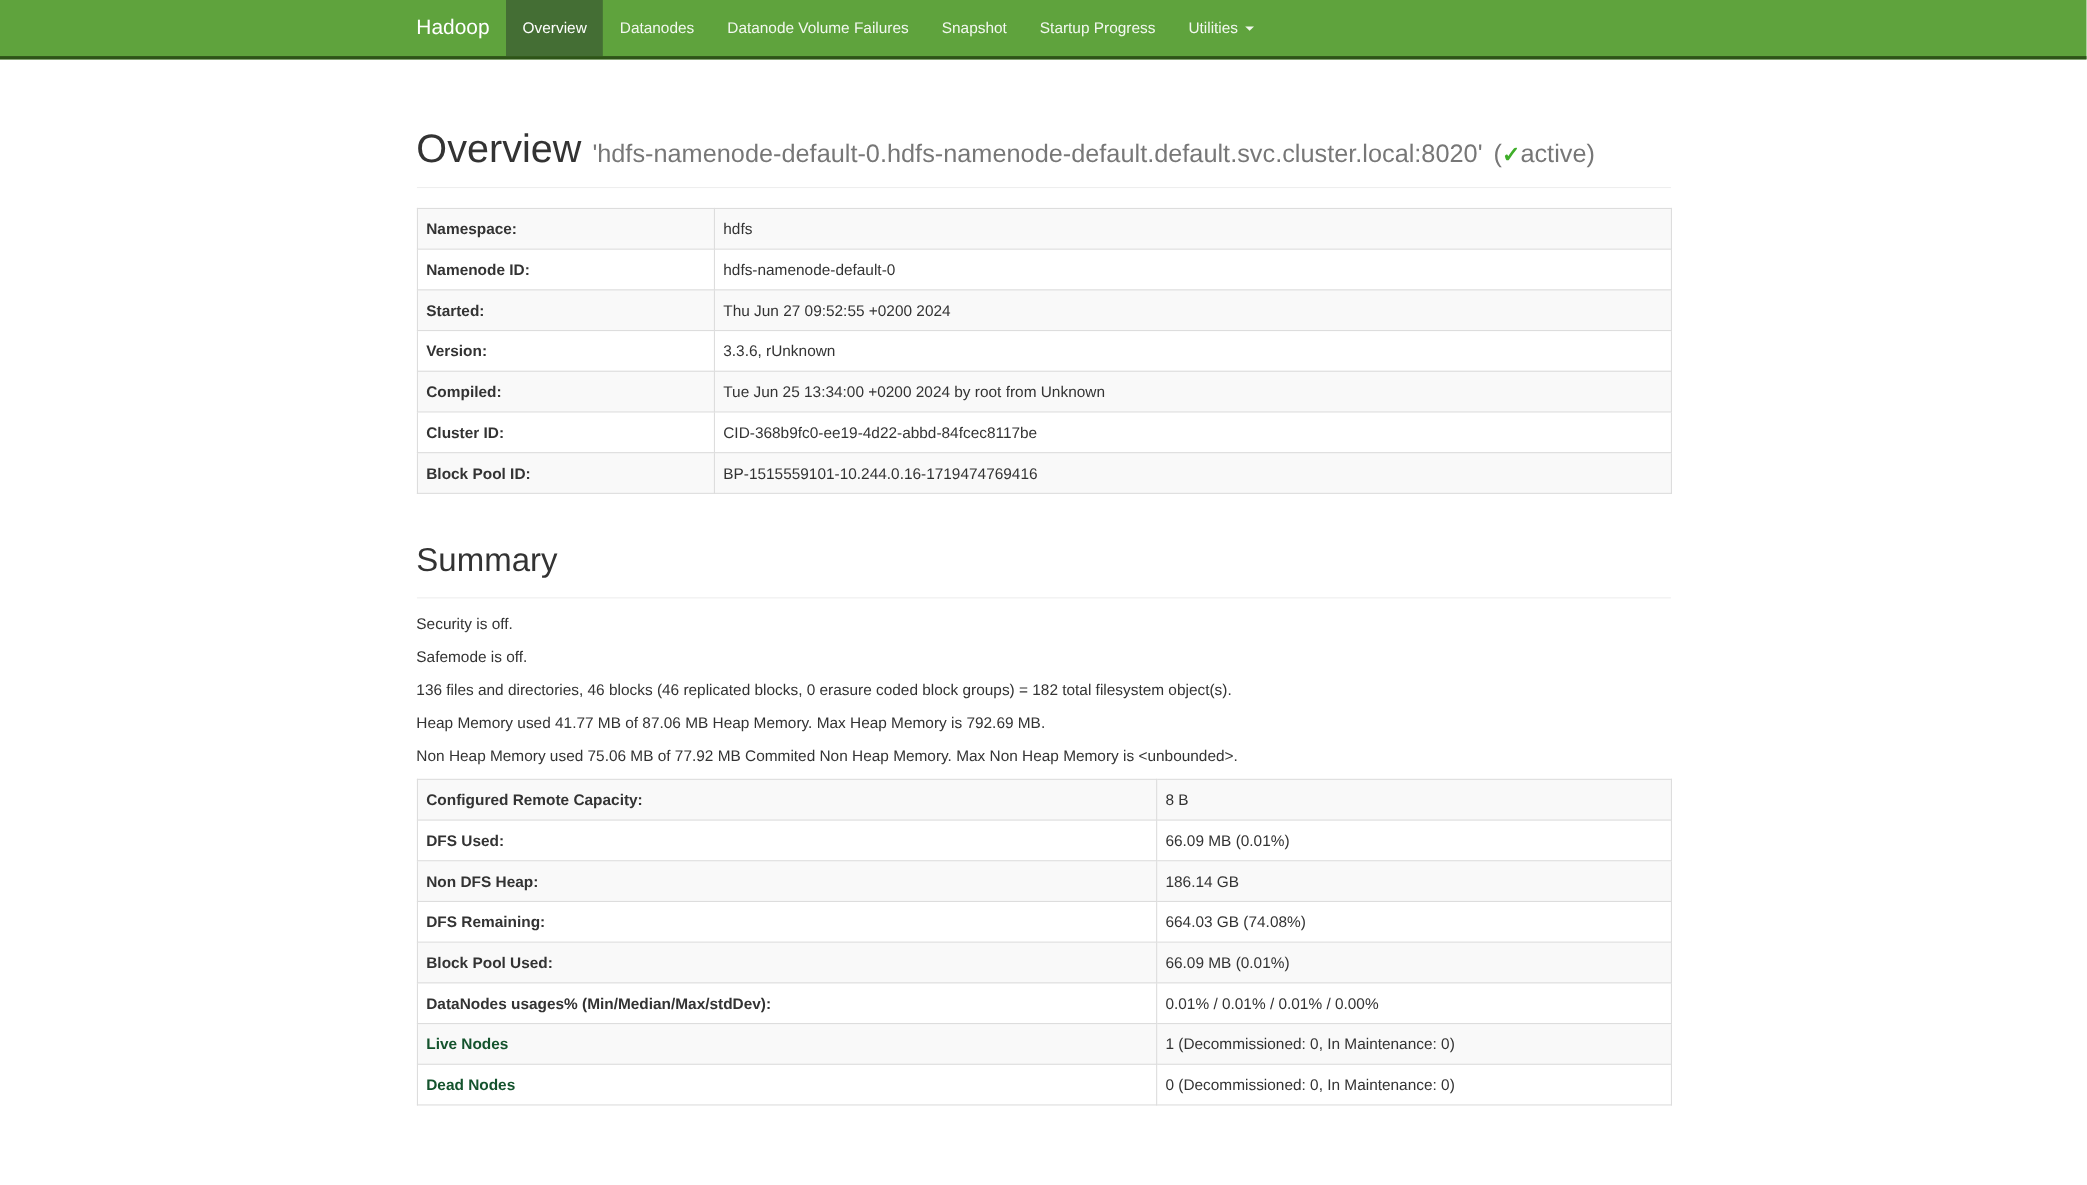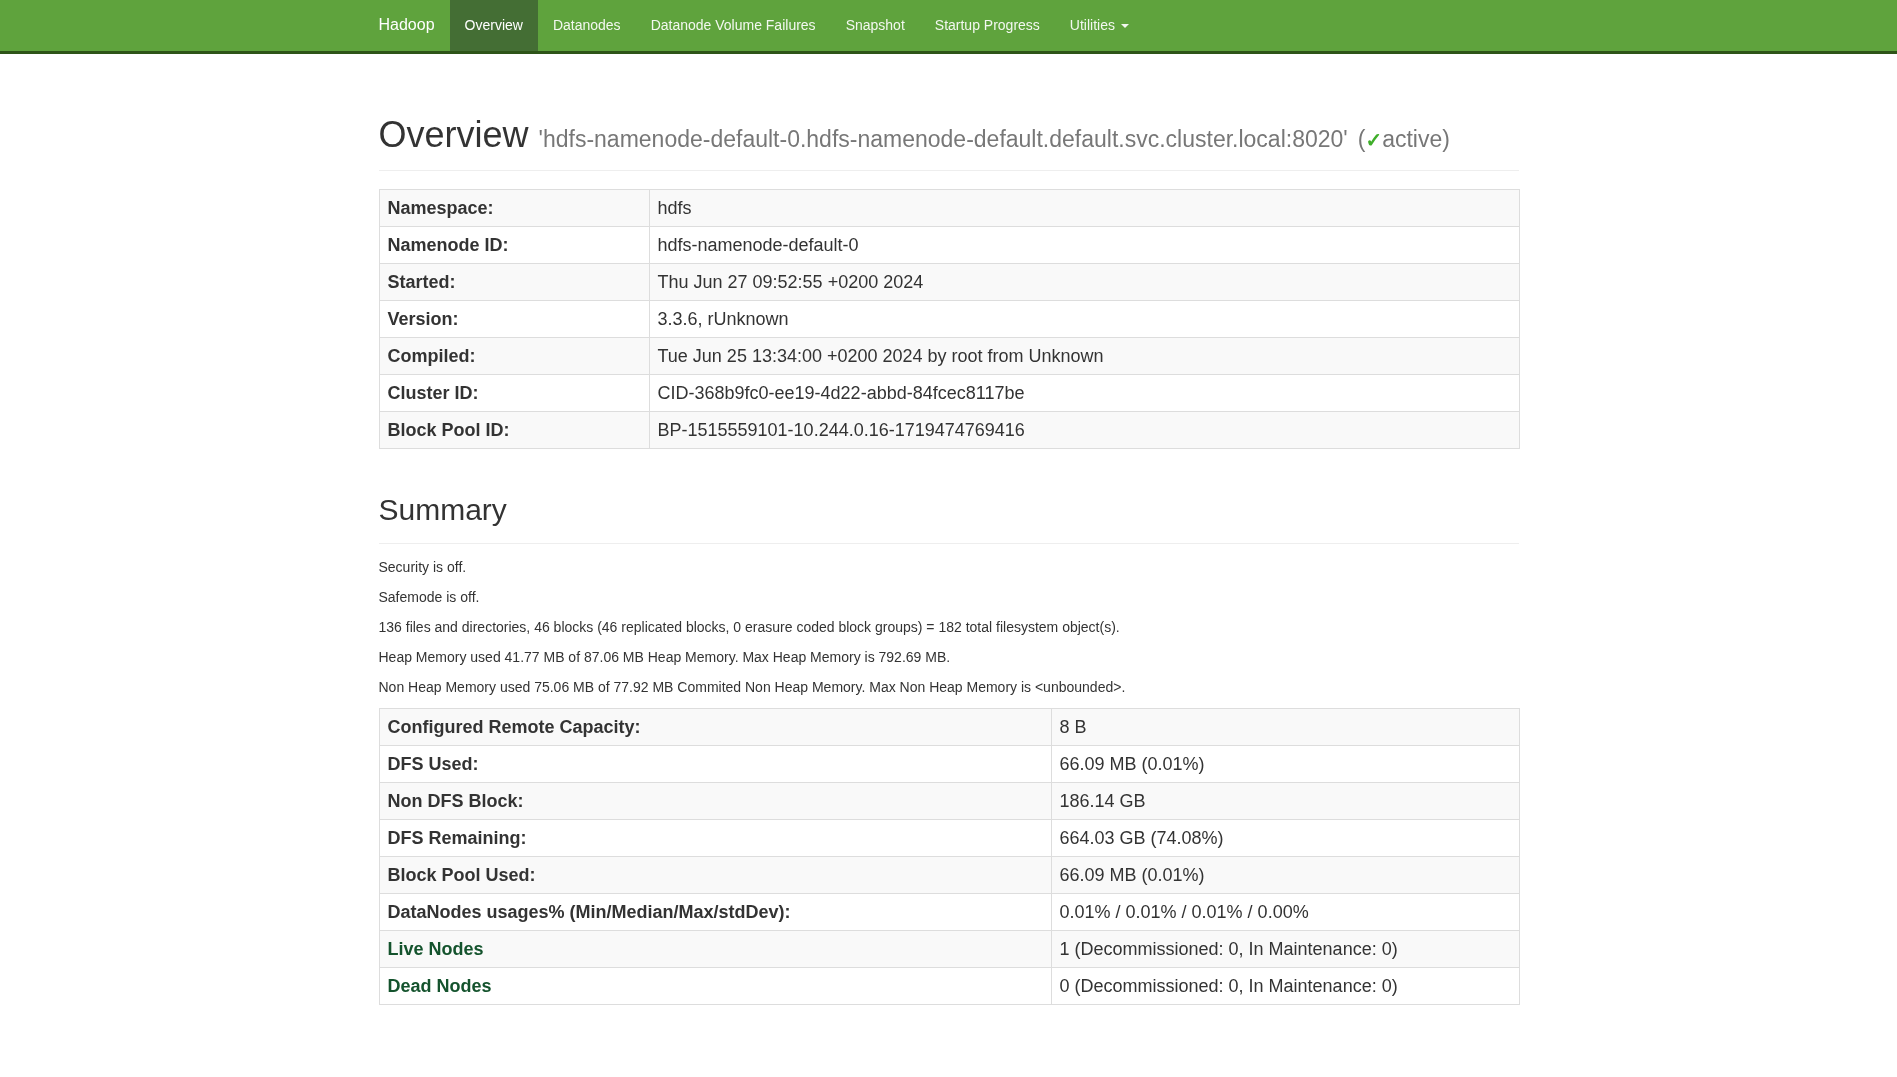--- a/index.html
+++ b/index.html
@@ -23,21 +23,21 @@
     margin: 0 auto;
     height: 51px;
     display: flex;
     align-items: stretch;
   }
   .navbar-brand {
     display: flex;
     align-items: center;
     padding: 0 15px;
     color: #fff;
-    font-size: 16px;
+    font-size: 19px;
     text-decoration: none;
     cursor: pointer;
   }
   .navbar-nav { display: flex; list-style: none; }
   .navbar-nav li { display: flex; }
   .navbar-nav a {
     display: flex;
     align-items: center;
     padding: 0 15px;
     color: rgba(255,255,255,0.92);
@@ -111,21 +111,21 @@
   table {
     width: 100%;
     border-collapse: collapse;
     margin-bottom: 20px;
   }
   table, th, td { border: 1px solid #ddd; }
   th, td {
     padding: 8px;
     text-align: left;
     vertical-align: top;
-    font-size: 18px;
+    font-size: 14px;
     line-height: 20px;
   }
   th { font-weight: 700; }
   tbody tr:nth-child(odd) { background: #f9f9f9; }
   .info-table th { width: 253px; }
   .summary-table th { width: 655px; }
   a.node-link {
     color: #14532d;
     text-decoration: none;
     cursor: pointer;
@@ -222,21 +222,21 @@
     <tbody>
       <tr>
         <th>Configured Remote Capacity:</th>
         <td>8 B</td>
       </tr>
       <tr>
         <th>DFS Used:</th>
         <td>66.09 MB (0.01%)</td>
       </tr>
       <tr>
-        <th>Non DFS Block:</th>
+        <th>Non DFS Heap:</th>
         <td>186.14 GB</td>
       </tr>
       <tr>
         <th>DFS Remaining:</th>
         <td>664.03 GB (74.08%)</td>
       </tr>
       <tr>
         <th>Block Pool Used:</th>
         <td>66.09 MB (0.01%)</td>
       </tr>

